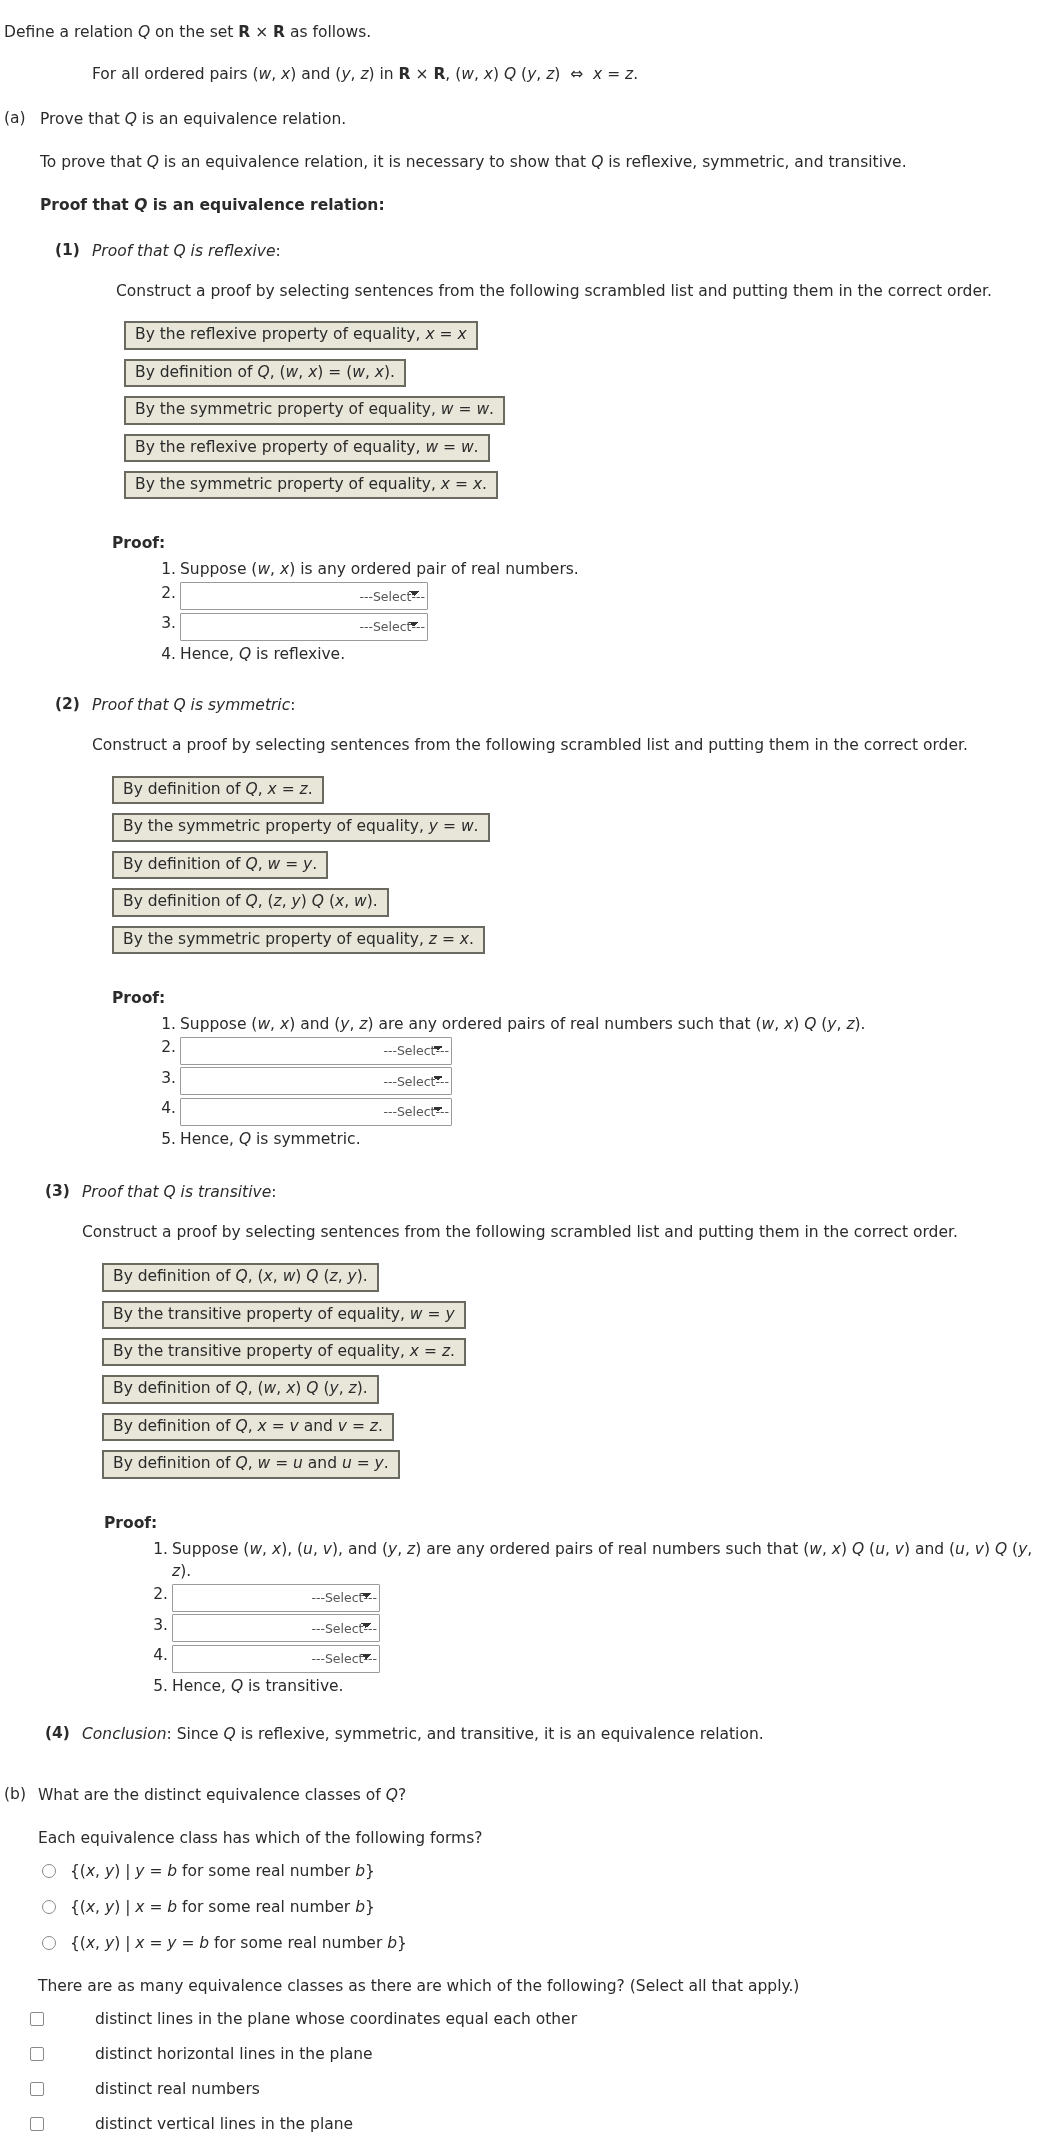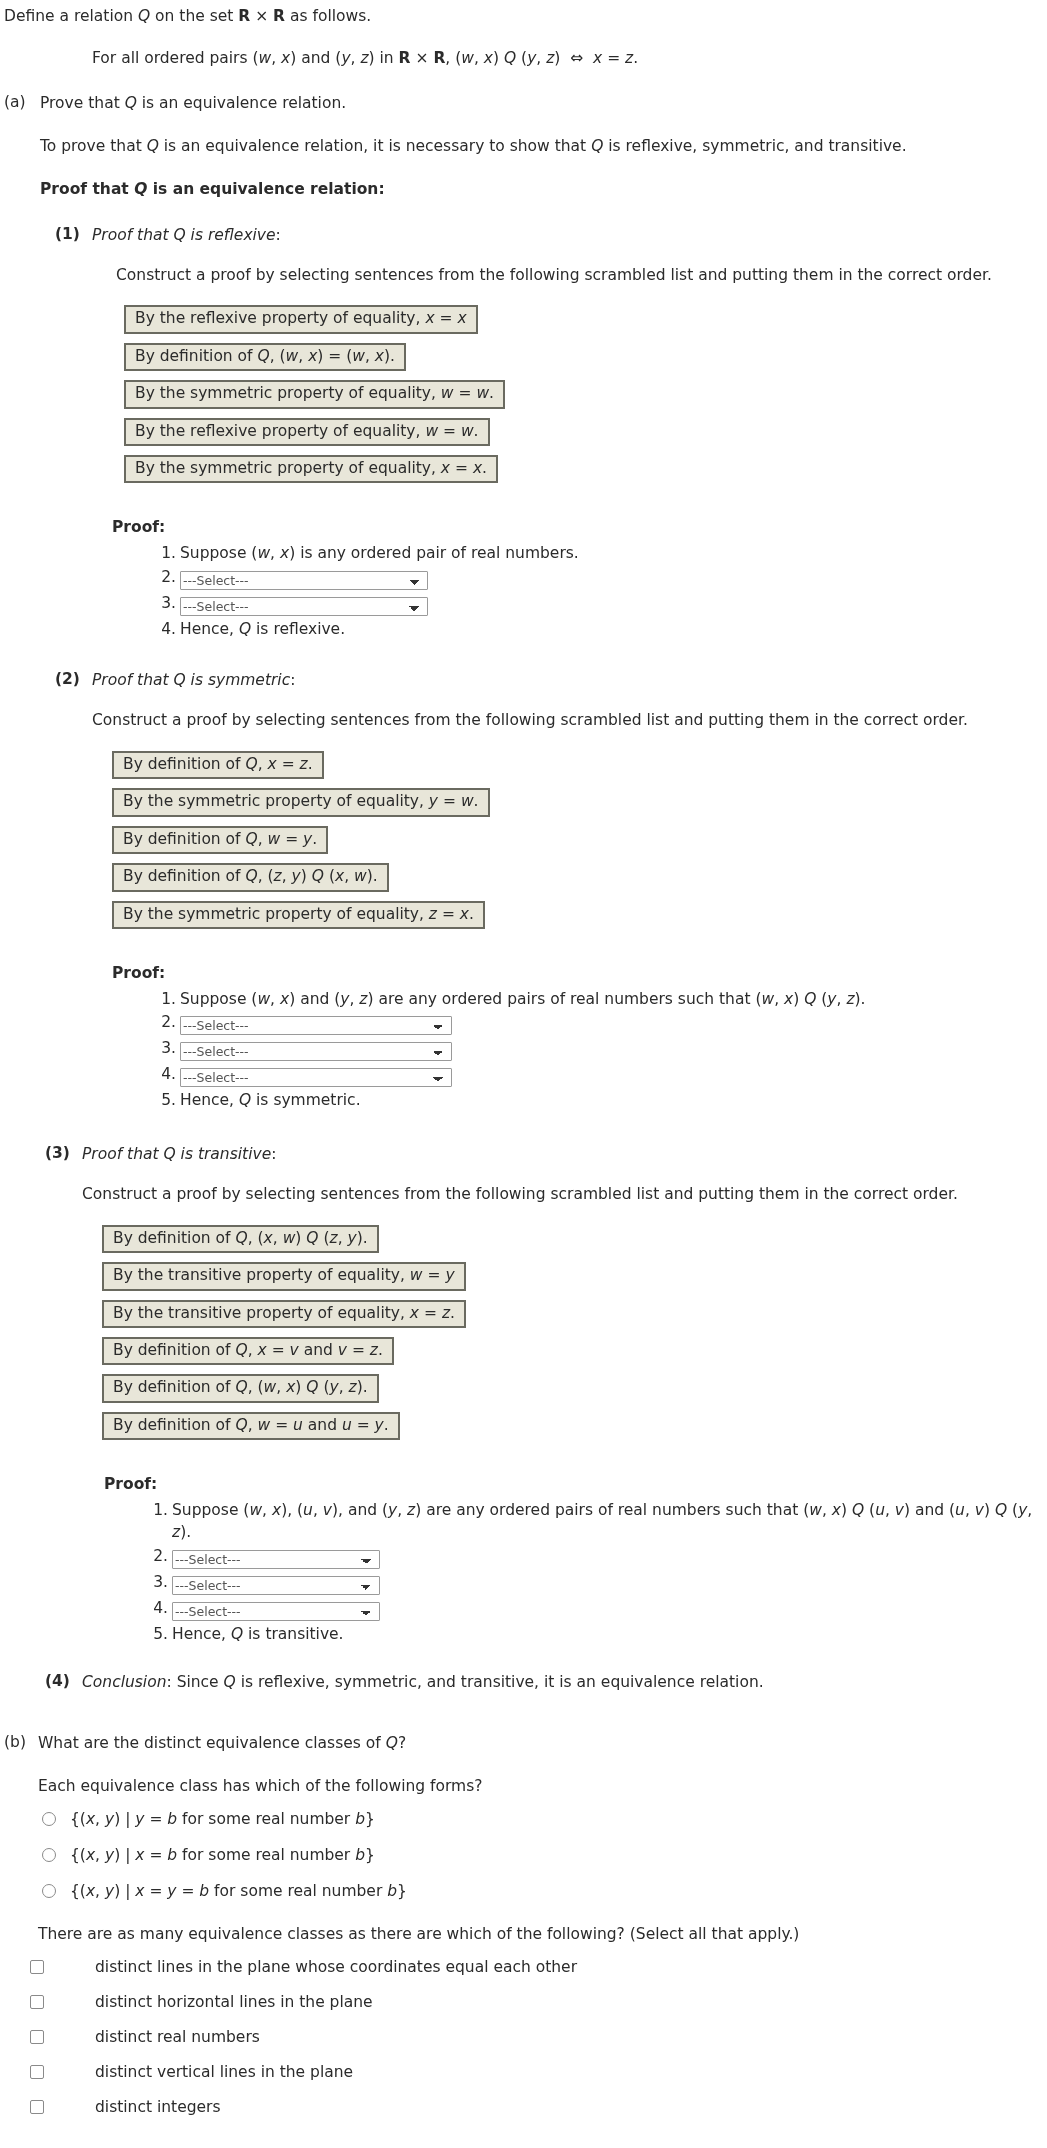--- a/index.html
+++ b/index.html
@@ -20,21 +20,21 @@
     width: 1047px;
     padding: 0;
   }
   em, .it { font-style: italic; }
   .bi { font-weight: normal; font-style: italic; }
   .b { font-weight: bold; }
 
   .line { line-height: 1.35; }
 
   .intro {
-    padding: 6px 0 0 4px;
+    padding: 22px 0 0 4px;
   }
   .quantifier {
     margin-left: 92px;
     margin-top: 21px;
   }
 
   .part {
     position: relative;
     margin-top: 24px;
   }
@@ -100,39 +100,40 @@
     position: absolute;
     left: 0;
     top: 0;
     width: 22px;
     text-align: right;
   }
   .proof-list li.sel { margin-bottom: 2px; }
 
   select.sel-box {
     width: 248px;
-    height: 19px;
+    height: 28px;
     font-family: "DejaVu Sans", "Liberation Sans", sans-serif;
     font-size: 12.5px;
     color: #555;
     background: #ffffff;
     border: 1px solid #9a9a9a;
     border-radius: 1px;
     padding: 0 2px;
     vertical-align: -3px;
     -webkit-appearance: none;
     appearance: none;
     background-image:
       linear-gradient(45deg, transparent 50%, #333 50%),
       linear-gradient(135deg, #333 50%, transparent 50%);
     background-position:
       calc(100% - 13px) 8px,
       calc(100% - 8px) 8px;
     background-size: 5px 5px, 5px 5px;
     background-repeat: no-repeat;
+    text-align: right;
   }
   select.sel-wide { width: 272px; }
   select.sel-narrow { width: 208px; }
 
   .conclusion { position: relative; margin-top: 27px; }
   .conclusion-num {
     position: absolute;
     left: 55px;
     top: 0;
     font-weight: bold;
@@ -247,22 +248,22 @@
   <div class="subproof" style="margin-top:32px;">
     <div class="subproof-num" style="left:45px;">(3)</div>
     <div class="subproof-body" style="margin-left:82px;">
       <div class="bi line">Proof that <em>Q</em> is transitive<span style="font-style:normal;">:</span></div>
       <div class="para-sm line" style="margin-left:0px;">Construct a proof by selecting sentences from the following scrambled list and putting them in the correct order.</div>
 
       <div class="scramble-list" style="margin-left:20px;">
         <div class="scramble-row"><span class="scramble-item">By definition of <em>Q</em>, (<em>x</em>, <em>w</em>) <em>Q</em> (<em>z</em>, <em>y</em>).</span></div>
         <div class="scramble-row"><span class="scramble-item">By the transitive property of equality, <em>w</em> = <em>y</em></span></div>
         <div class="scramble-row"><span class="scramble-item">By the transitive property of equality, <em>x</em> = <em>z</em>.</span></div>
+        <div class="scramble-row"><span class="scramble-item">By definition of <em>Q</em>, (<em>w</em>, <em>x</em>) <em>Q</em> (<em>y</em>, <em>z</em>).</span></div>
         <div class="scramble-row"><span class="scramble-item">By definition of <em>Q</em>, <em>x</em> = <em>v</em> and <em>v</em> = <em>z</em>.</span></div>
-        <div class="scramble-row"><span class="scramble-item">By definition of <em>Q</em>, (<em>w</em>, <em>x</em>) <em>Q</em> (<em>y</em>, <em>z</em>).</span></div>
         <div class="scramble-row"><span class="scramble-item">By definition of <em>Q</em>, <em>w</em> = <em>u</em> and <em>u</em> = <em>y</em>.</span></div>
       </div>
 
       <div class="proof-head" style="margin-left:22px;">Proof:</div>
       <ol class="proof-list" style="padding-left:64px;">
         <li>Suppose (<em>w</em>, <em>x</em>), (<em>u</em>, <em>v</em>), and (<em>y</em>, <em>z</em>) are any ordered pairs of real numbers such that (<em>w</em>, <em>x</em>) <em>Q</em> (<em>u</em>, <em>v</em>) and (<em>u</em>, <em>v</em>) <em>Q</em> (<em>y</em>, <em>z</em>).</li>
         <li class="sel"><select class="sel-box sel-narrow"><option>---Select---</option></select></li>
         <li class="sel"><select class="sel-box sel-narrow"><option>---Select---</option></select></li>
         <li class="sel"><select class="sel-box sel-narrow"><option>---Select---</option></select></li>
         <li>Hence, <em>Q</em> is transitive.</li>

